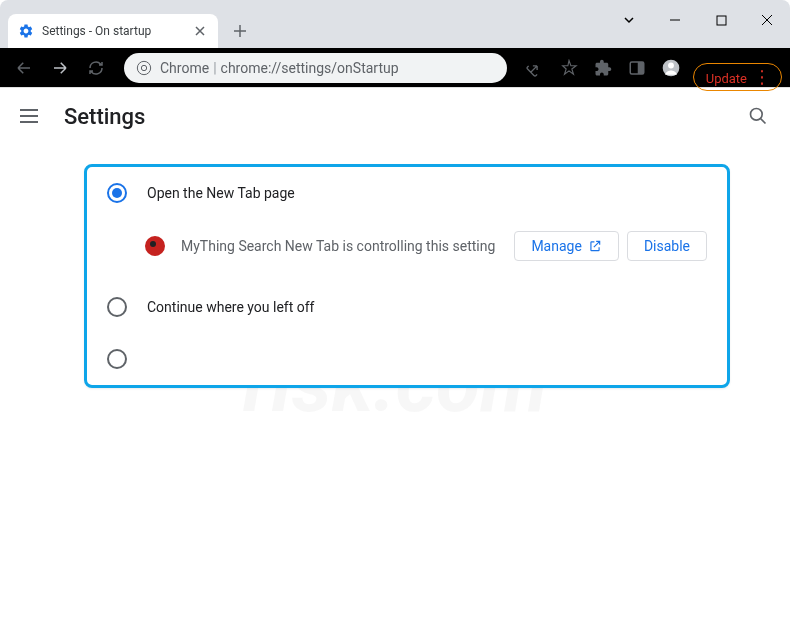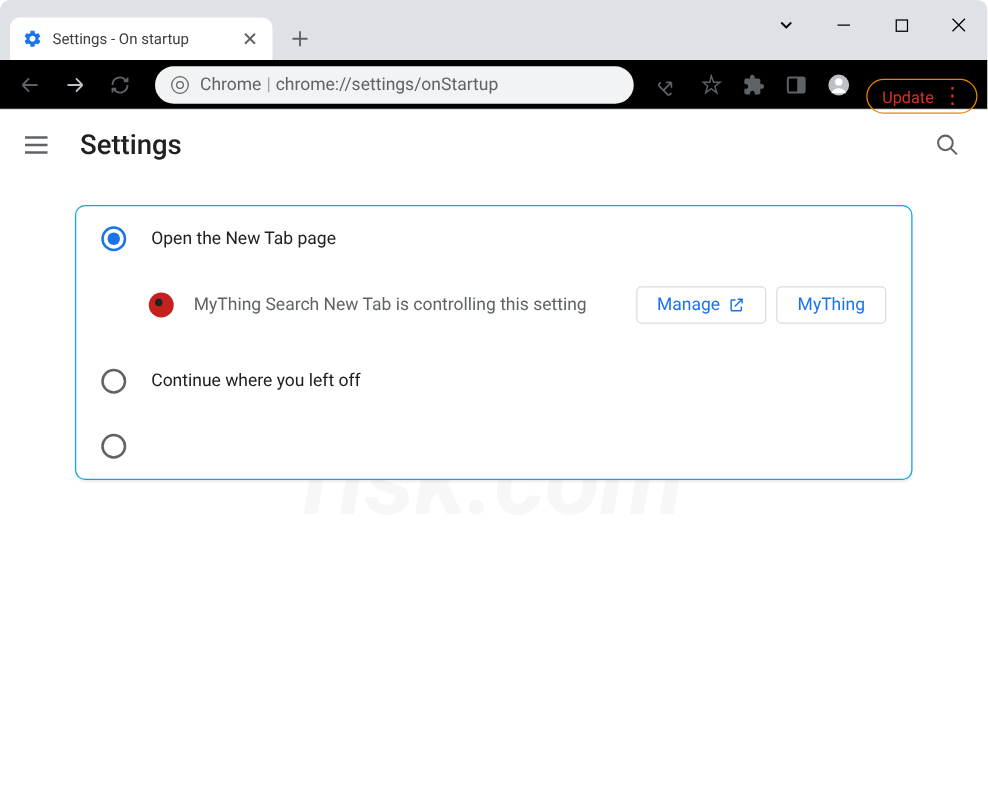--- a/index.html
+++ b/index.html
@@ -36,21 +36,21 @@
     
     .settings-header { height: 56px; display: flex; align-items: center; padding: 0 20px; position: relative; z-index: 1; }
     .hamburger { width: 24px; height: 24px; display: flex; flex-direction: column; justify-content: center; gap: 4px; cursor: pointer; margin-right: 20px; }
     .hamburger span { height: 2px; background: #5f6368; width: 18px; }
     .settings-title { font-size: 22px; color: #202124; font-weight: 500; }
     .settings-search { margin-left: auto; width: 24px; height: 24px; color: #5f6368; cursor: pointer; display: flex; align-items: center; justify-content: center; }
     
     
     .content { padding: 20px 60px; position: relative; z-index: 1; }
     .section-title { font-size: 14px; color: #202124; margin-bottom: 16px; padding-left: 12px; }
-    .card { background: #fff; border: 1px solid #0ea5e9; border-radius: 8px; box-shadow: 0 1px 2px rgba(60,64,67,0.1); }
+    .card { background: #fff; border: 3px solid #0ea5e9; border-radius: 8px; box-shadow: 0 1px 2px rgba(60,64,67,0.1); margin-left: 24px; }
     .option { display: flex; align-items: center; padding: 16px 20px; gap: 20px; }
     .radio { width: 20px; height: 20px; border: 2px solid #5f6368; border-radius: 50%; display: flex; align-items: center; justify-content: center; flex-shrink: 0; cursor: pointer; }
     .radio.selected { border-color: #1a73e8; }
     .radio.selected::after { content: ''; width: 10px; height: 10px; background: #1a73e8; border-radius: 50%; }
     .option-label { font-size: 14px; color: #202124; }
     .extension-row { display: flex; align-items: center; padding: 12px 20px 20px 58px; gap: 16px; }
     .ext-icon { width: 20px; height: 20px; background: #c5221f; border-radius: 50%; flex-shrink: 0; position: relative; }
     .ext-icon::after { content: ''; position: absolute; top: 5px; left: 5px; width: 6px; height: 6px; background: #202124; border-radius: 50%; }
     .ext-text { font-size: 14px; color: #5f6368; flex: 1; }
     .ext-buttons { display: flex; gap: 8px; }
@@ -194,21 +194,21 @@
       <div class="ext-icon"></div>
       <div class="ext-text">MyThing Search New Tab is controlling this setting</div>
       <div class="ext-buttons">
         <button class="ext-btn">
           <span>Manage</span>
           <svg class="launch-icon" viewBox="0 0 24 24" fill="none">
               <path d="M14 4h6v6m0-6L10 14M19 14v5a1 1 0 01-1 1H6a1 1 0 01-1-1V6a1 1 0 011-1h5" stroke="currentColor" stroke-width="2"></path>
             </svg>
         </button>
         <button class="ext-btn">
-          <span>MyThing</span>
+          <span>Disable</span>
         </button>
       </div>
     </div>
     <div class="option">
       <div class="radio"></div>
       <div class="option-label">Continue where you left off</div>
     </div>
     <div class="option">
       <div class="radio"></div>
     </div>

